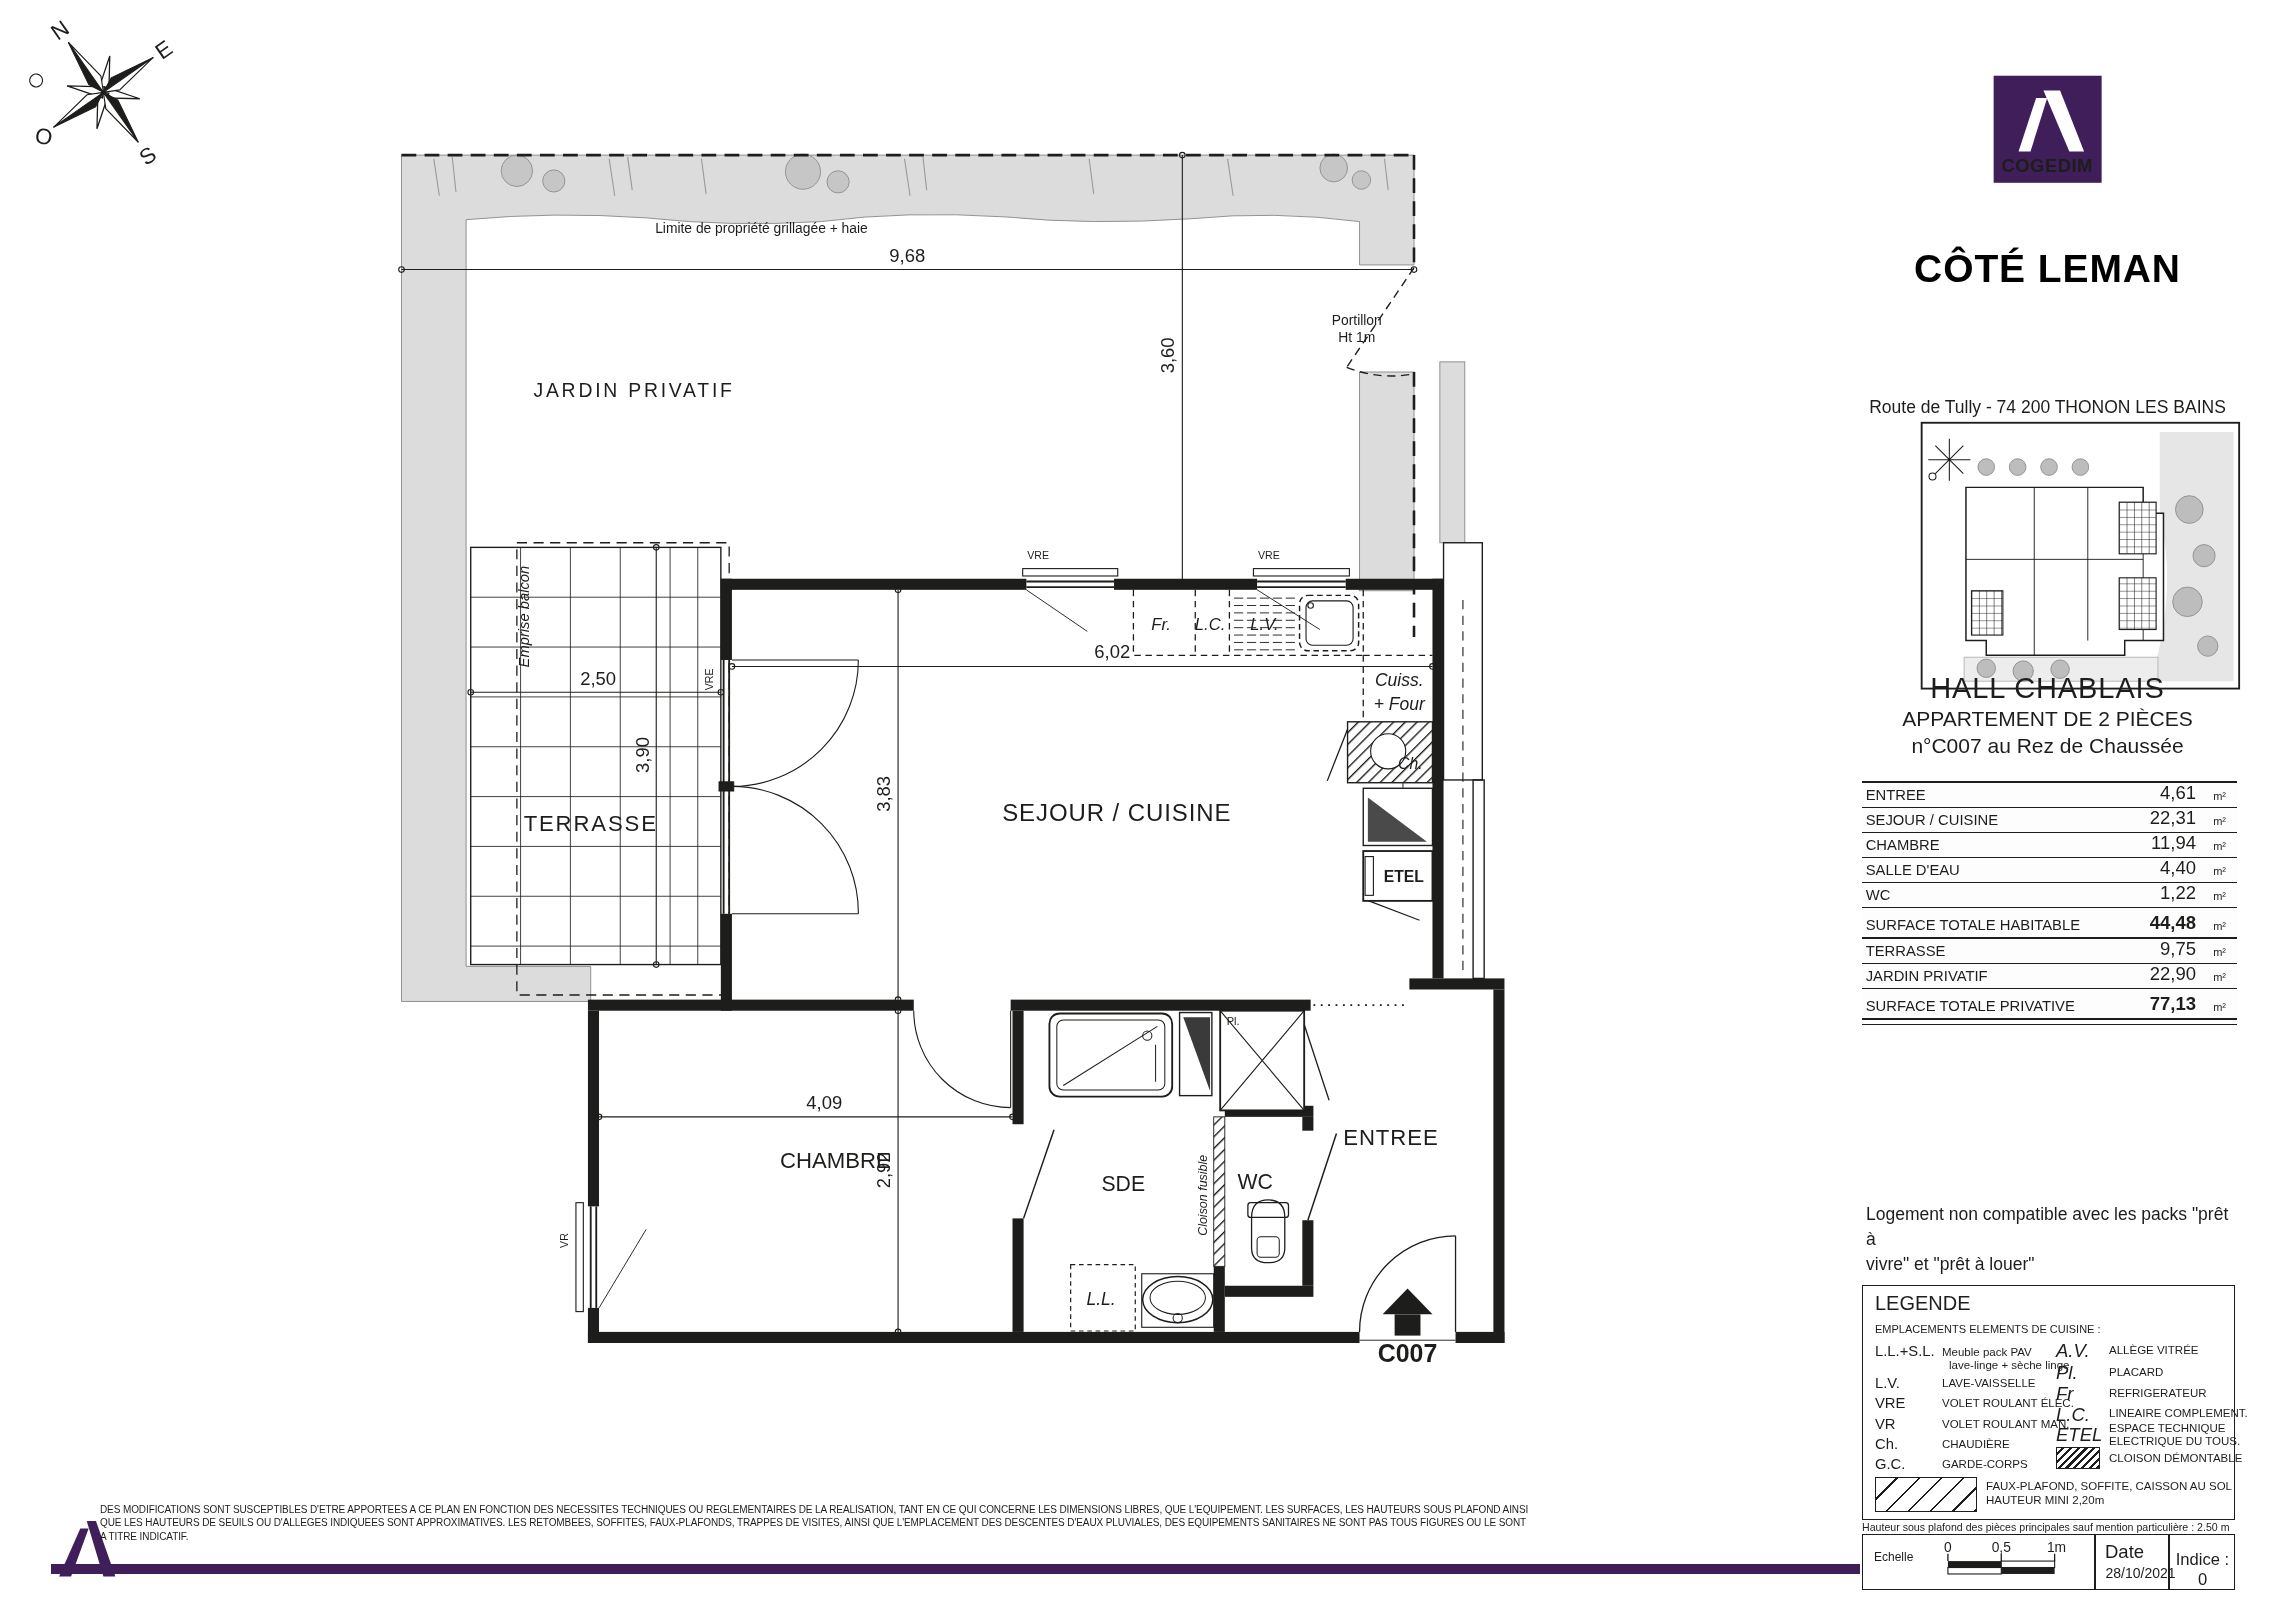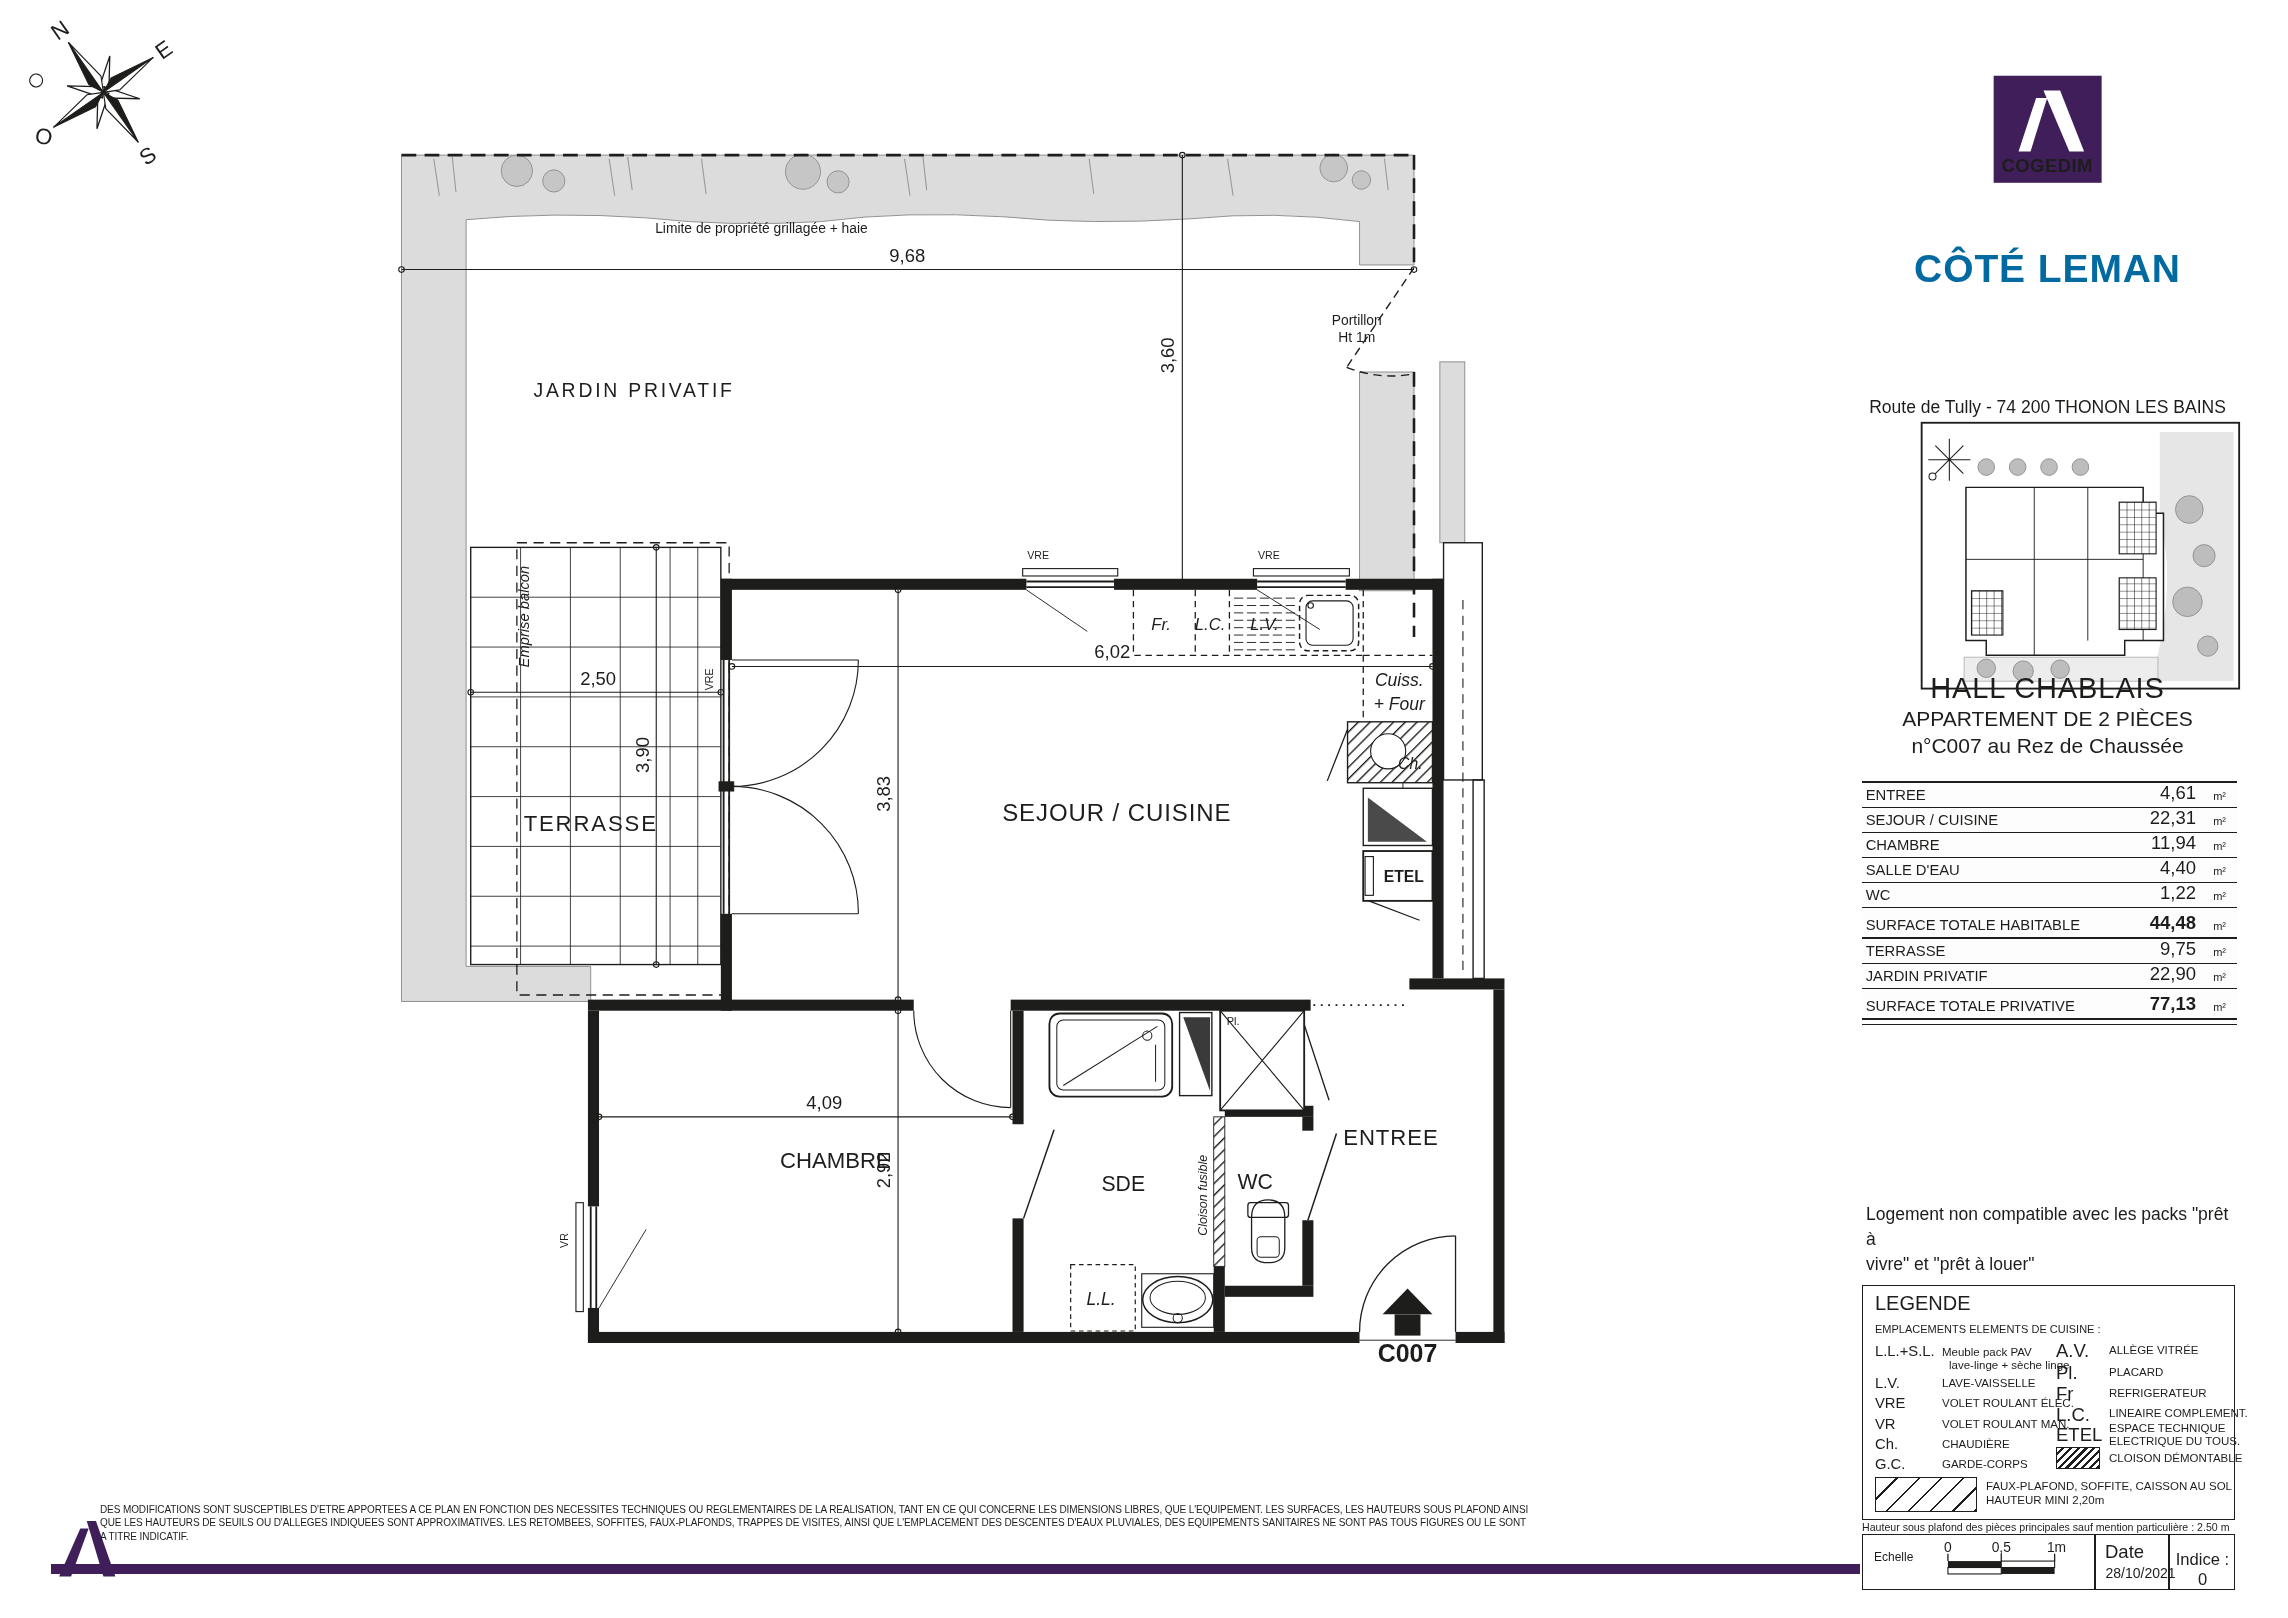--- a/index.html
+++ b/index.html
@@ -1,38 +1,38 @@
 <!DOCTYPE html>
 <html style="font-size:14.8px"><head>
 <meta charset="utf-8">
 <style>
   html,body{margin:0;padding:0;background:#fff;}
   .page{position:relative;width:2289px;height:1619px;background:#fff;overflow:hidden;
         font-family:"Liberation Sans",sans-serif;color:#1d1d1b;}
   svg text{font-family:"Liberation Sans",sans-serif;fill:#1d1d1b;}
   .abs{position:absolute;}
   
-  .brand-title{font-size:39px;font-weight:bold;letter-spacing:0.9px;color:#0369a1;text-align:center;width:375px;}
+  .brand-title{font-size:39px;font-weight:bold;letter-spacing:0.9px;color:#000000;text-align:center;width:375px;}
   .address{font-size:17.5px;text-align:center;width:375px;}
   .hall{font-size:29px;text-align:center;width:375px;letter-spacing:0.9px;}
   .apt{font-size:21px;text-align:center;width:375px;}
   .surf-table{width:375px;border-top:2.8px solid #1d1d1b;}
   .srow{position:relative;height:24px;border-bottom:1.8px solid #1d1d1b;background:#fdfdfd;}
   .srow.total{height:29px;border-bottom:2.8px solid #1d1d1b;}
   .slabel{position:absolute;left:3.7px;bottom:3.7px;font-size:14.8px;}
   .sval{position:absolute;right:41px;bottom:2.8px;font-size:18.5px;}
   .total .sval{font-weight:bold;}
   .sunit{position:absolute;right:11px;bottom:4.6px;font-size:11px;}
   .table-end{height:3.7px;border-bottom:1.8px solid #1d1d1b;width:375px;}
   .note{font-size:17.5px;width:369px;line-height:25px;}
   .legend-box{width:371px;height:233px;border:1.8px solid #1d1d1b;background:#fff;}
   .lg-title{font-size:20px;text-align:right;}
   .lg-intro{font-size:11px;}
   .lg-abbr{font-size:14.8px;}
-  .lg-abbr-big{font-size:18.5px;}
+  .lg-abbr-big{font-size:18.5px;font-style:italic;}
   .lg-desc{font-size:11.5px;}
   .swatch-dense{background:repeating-linear-gradient(135deg,#fff 0 3.2px,#1d1d1b 3.2px 5.5px);border:1.8px solid #1d1d1b;}
   .swatch-sparse{background:repeating-linear-gradient(135deg,#fff 0 14px,#1d1d1b 14px 15.7px);border:0.9px solid #1d1d1b;}
   .ceiling{font-size:10.6px;width:375px;}
   .scale-strip{width:371px;height:54px;border:1.8px solid #1d1d1b;position:relative;background:#fff;}
   .vdiv{position:absolute;top:0;bottom:0;width:1.8px;background:#1d1d1b;}
   .echelle{position:absolute;left:11px;top:14.8px;font-size:12px;}
   .date-l{position:absolute;left:242px;top:5.5px;width:72px;font-size:18.5px;}
   .date-v{position:absolute;left:234px;top:29.5px;width:87px;text-align:center;font-size:14px;}
   .indice{position:absolute;left:310px;top:14.8px;width:59px;text-align:center;font-size:16.6px;}

